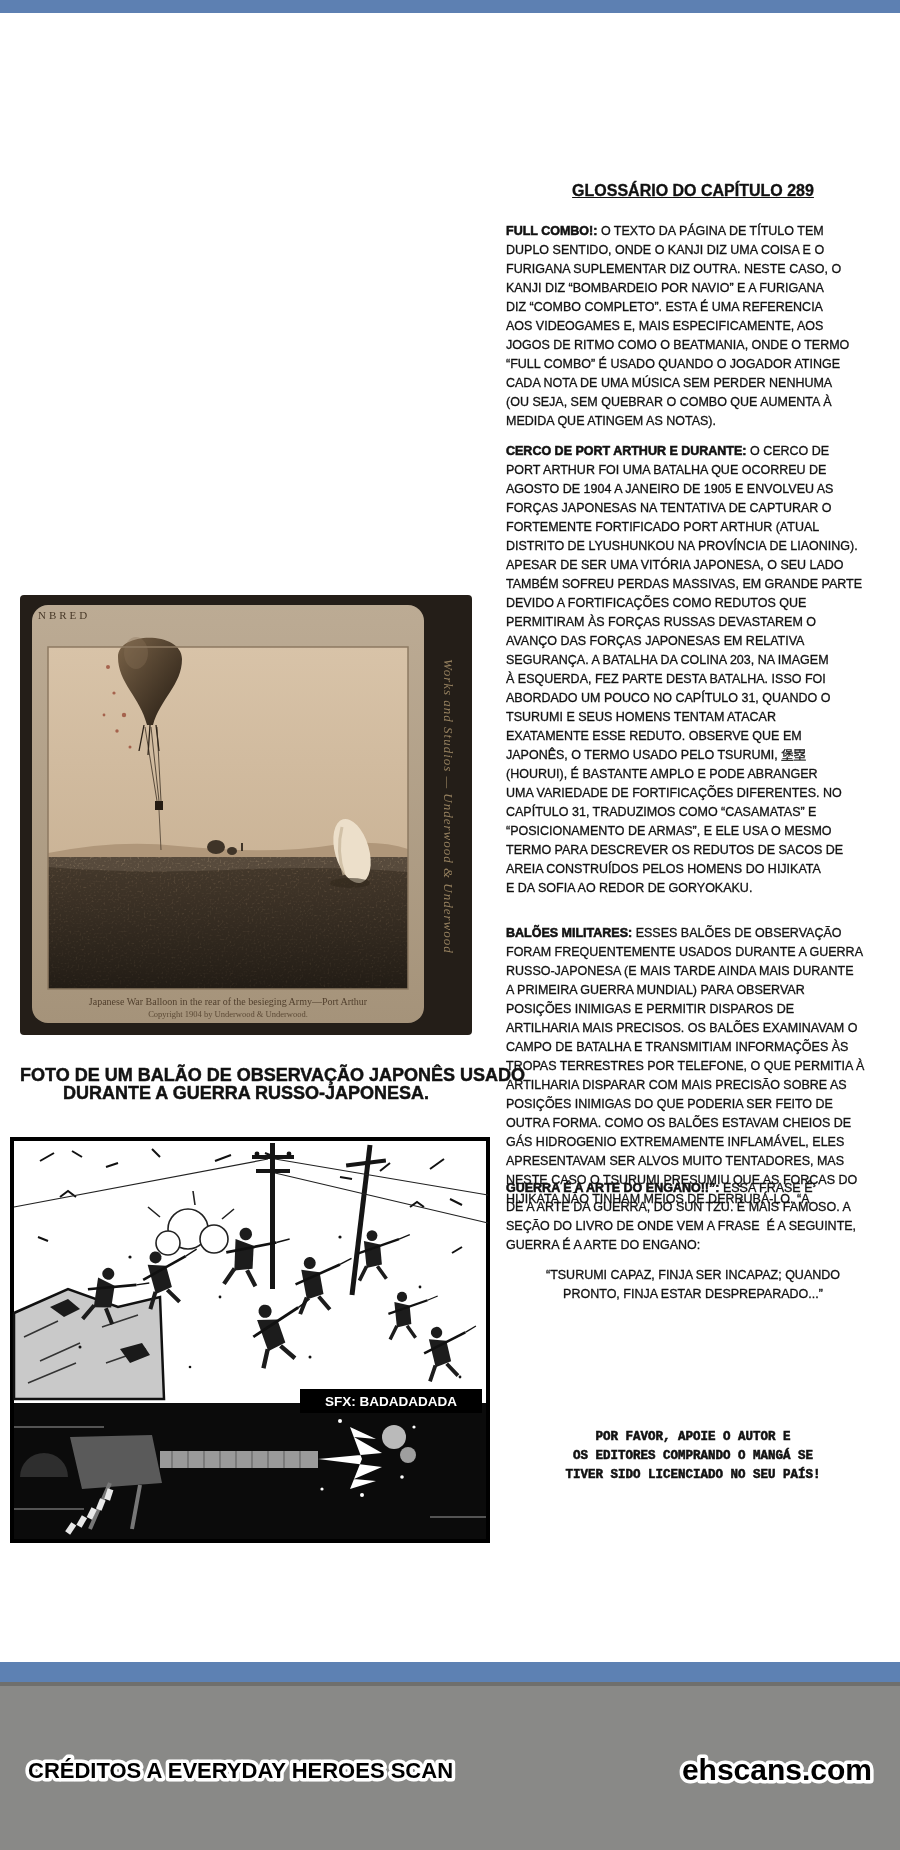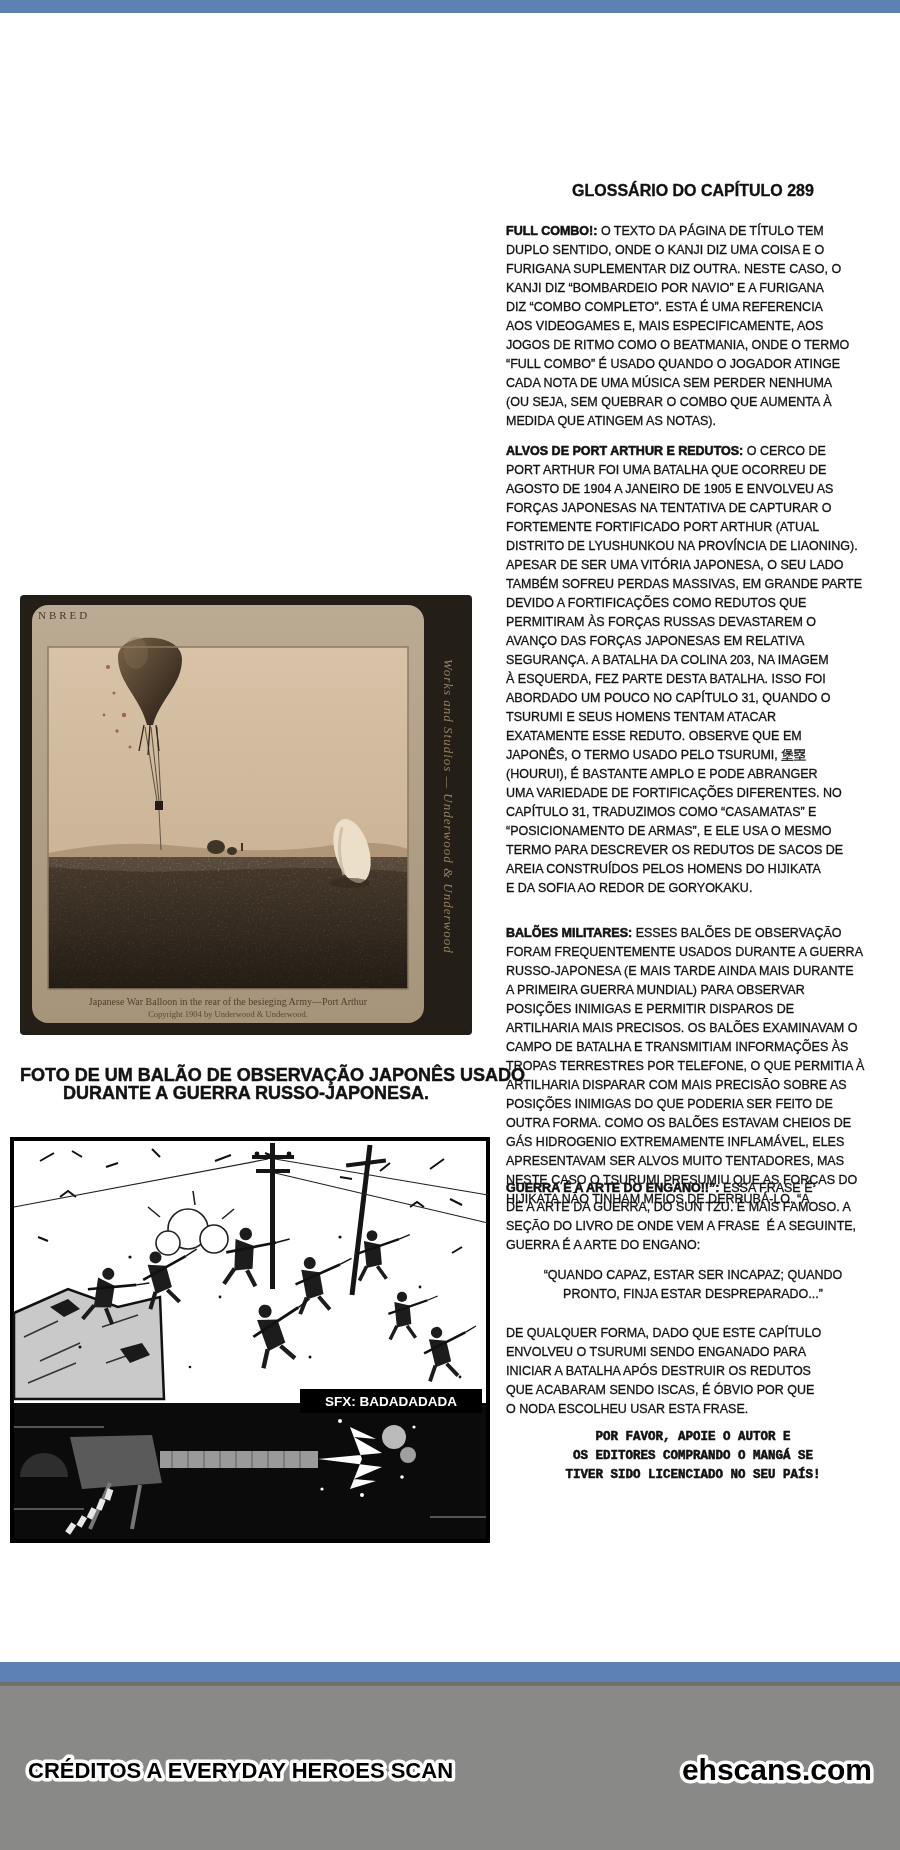--- a/index.html
+++ b/index.html
@@ -1,21 +1,21 @@
 <!DOCTYPE html>
 <html><head>
 <meta charset="utf-8">
 <style>
   html,body{margin:0;padding:0;background:#ffffff;}
   .page{position:relative;width:900px;height:1850px;background:#ffffff;overflow:hidden;
         font-family:"Liberation Sans","DejaVu Sans",sans-serif;color:#121212;}
   .topbar{position:absolute;left:0;top:0;width:900px;height:13px;background:#5d80b2;}
   
   .gtitle{position:absolute;left:506px;top:182px;width:374px;text-align:center;
-          font-size:16px;font-weight:700;-webkit-text-stroke:.35px #111;}
+          font-size:16px;font-weight:700;text-decoration:underline;-webkit-text-stroke:.35px #111;}
   .para{position:absolute;left:506px;width:374px;white-space:pre;font-size:12.5px;
         line-height:19px;-webkit-text-stroke:.3px #111;}
   .para b{font-weight:700;-webkit-text-stroke:.55px #111;}
   .para.center{text-align:center;}
   .para.bold{font-weight:700;font-family:Liberation Mono, monospace;-webkit-text-stroke:.55px #111;}
   
   .photo{position:absolute;left:20px;top:595px;width:452px;height:440px;}
   .pt-caption{position:absolute;left:20px;top:1066px;width:452px;text-align:center;
               white-space:pre;font-weight:700;font-size:18px;line-height:18px;-webkit-text-stroke:.45px #111;}
   
@@ -116,21 +116,21 @@
 FURIGANA SUPLEMENTAR DIZ OUTRA. NESTE CASO, O
 KANJI DIZ “BOMBARDEIO POR NAVIO” E A FURIGANA
 DIZ “COMBO COMPLETO”. ESTA É UMA REFERENCIA
 AOS VIDEOGAMES E, MAIS ESPECIFICAMENTE, AOS
 JOGOS DE RITMO COMO O BEATMANIA, ONDE O TERMO
 “FULL COMBO” É USADO QUANDO O JOGADOR ATINGE
 CADA NOTA DE UMA MÚSICA SEM PERDER NENHUMA
 (OU SEJA, SEM QUEBRAR O COMBO QUE AUMENTA À
 MEDIDA QUE ATINGEM AS NOTAS).</span></div>
 
-  <div class="para" style="top:442px"><b>ALVOS DE PORT ARTHUR E REDUTOS:</b><span> O CERCO DE
+  <div class="para" style="top:442px"><b>CERCO DE PORT ARTHUR E DURANTE:</b><span> O CERCO DE
 PORT ARTHUR FOI UMA BATALHA QUE OCORREU DE
 AGOSTO DE 1904 A JANEIRO DE 1905 E ENVOLVEU AS
 FORÇAS JAPONESAS NA TENTATIVA DE CAPTURAR O
 FORTEMENTE FORTIFICADO PORT ARTHUR (ATUAL
 DISTRITO DE LYUSHUNKOU NA PROVÍNCIA DE LIAONING).
 APESAR DE SER UMA VITÓRIA JAPONESA, O SEU LADO
 TAMBÉM SOFREU PERDAS MASSIVAS, EM GRANDE PARTE
 DEVIDO A FORTIFICAÇÕES COMO REDUTOS QUE
 PERMITIRAM ÀS FORÇAS RUSSAS DEVASTAREM O
 AVANÇO DAS FORÇAS JAPONESAS EM RELATIVA
@@ -162,28 +162,23 @@
 GÁS HIDROGENIO EXTREMAMENTE INFLAMÁVEL, ELES
 APRESENTAVAM SER ALVOS MUITO TENTADORES, MAS
 NESTE CASO O TSURUMI PRESUMIU QUE AS FORÇAS DO
 HIJIKATA NÃO TINHAM MEIOS DE DERRUBÁ-LO. “A</span></div>
 
   <div class="para" style="top:1179px"><b>GUERRA É A ARTE DO ENGANO!!”:</b><span> ESSA FRASE É
 DE A ARTE DA GUERRA, DO SUN TZU. É MAIS FAMOSO. A
 SEÇÃO DO LIVRO DE ONDE VEM A FRASE  É A SEGUINTE,
 GUERRA É A ARTE DO ENGANO:</span></div>
 
-  <div class="para center" style="top:1266px">“QUANDO CAPAZ, ESTAR SER INCAPAZ; QUANDO
+  <div class="para center" style="top:1266px">“TSURUMI CAPAZ, FINJA SER INCAPAZ; QUANDO
 PRONTO, FINJA ESTAR DESPREPARADO...”</div>
 
-  <div class="para" style="top:1324px"><span>DE QUALQUER FORMA, DADO QUE ESTE CAPÍTULO
-ENVOLVEU O TSURUMI SENDO ENGANADO PARA
-INICIAR A BATALHA APÓS DESTRUIR OS REDUTOS
-QUE ACABARAM SENDO ISCAS, É ÓBVIO POR QUE
-O NODA ESCOLHEU USAR ESTA FRASE.</span></div>
 
   <div class="para center bold" style="top:1428px">POR FAVOR, APOIE O AUTOR E
 OS EDITORES COMPRANDO O MANGÁ SE
 TIVER SIDO LICENCIADO NO SEU PAÍS!</div>
 
   <svg class="manga" viewBox="0 0 480 406">
     <rect x="2" y="2" width="476" height="402" fill="#ffffff" stroke="#000000" stroke-width="4"></rect>
 
     <g stroke="#111" stroke-width="2" fill="none">
       <path d="M30,24 l14,-8"></path>

